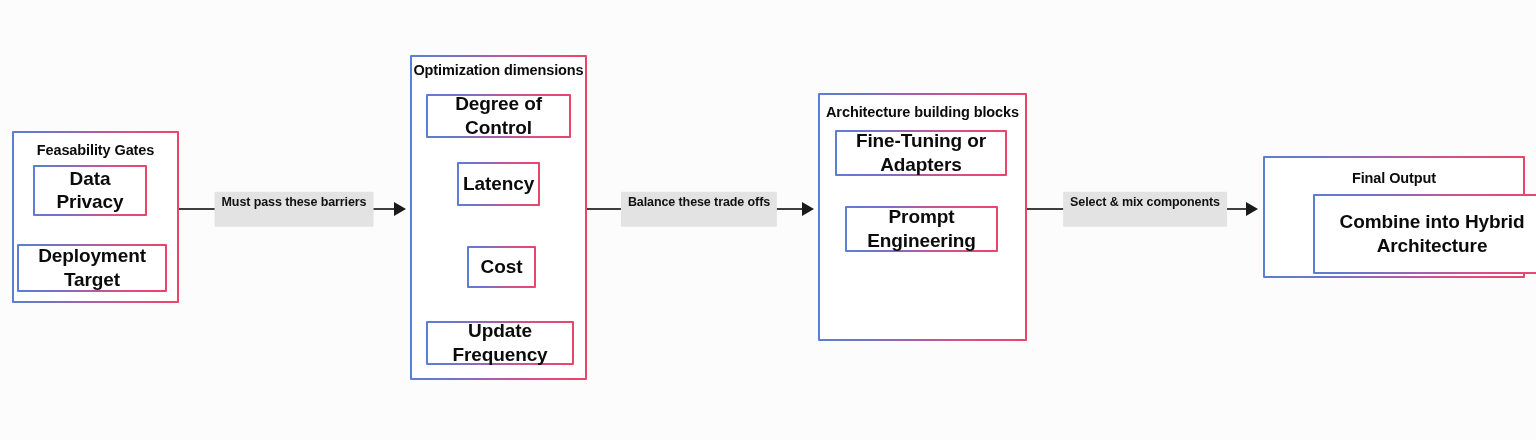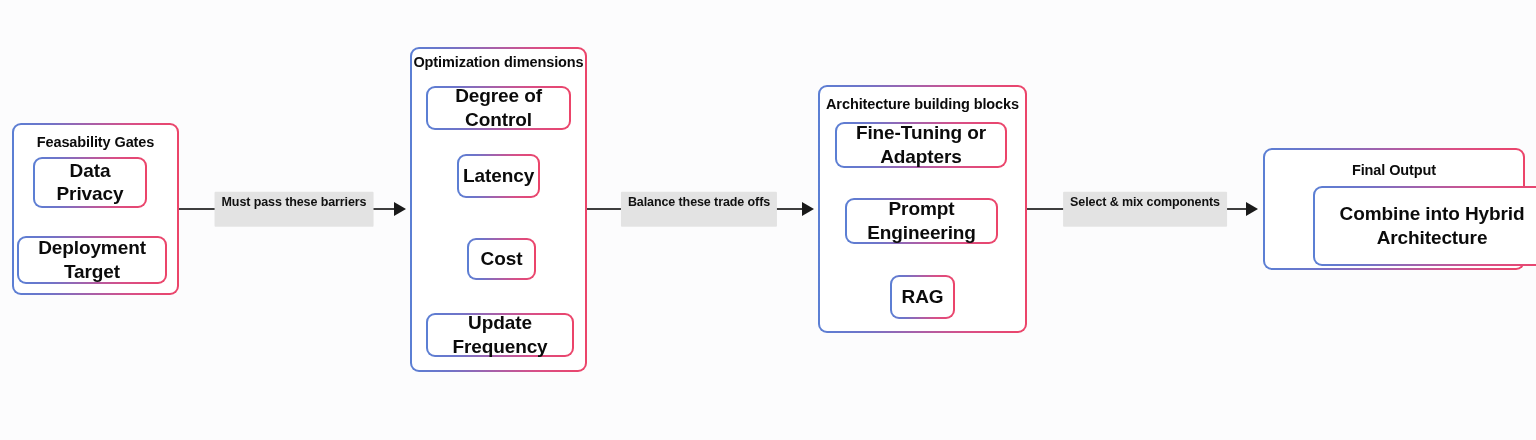--- a/index.html
+++ b/index.html
@@ -20,26 +20,27 @@
     width: 1536px;
     height: 440px;
   }
 
   
   .gbox {
     position: absolute;
     box-sizing: border-box;
     background: #ffffff;
     border: 2px solid transparent;
-    border-radius: 9px;
+    border-radius: 1px;
     background-image:
        linear-gradient(#ffffff, #ffffff),
        linear-gradient(90deg, #5b7fd4 0%, #6f74c9 22%, #a95fa8 48%, #d94f86 72%, #ec4469 100%);
     background-origin: border-box;
     background-clip: padding-box, border-box;
+    margin-top: 8px;
   }
 
   .group-title {
     position: absolute;
     left: 0;
     right: 0;
     text-align: center;
     font-size: 14.5px;
     font-weight: bold;
     color: #0b0b0b;
@@ -132,23 +133,20 @@
 
   <div class="gbox" style="left:818px; top:85px; width:209px; height:248px;">
     <div class="group-title" style="top:9px;">Architecture building blocks</div>
   </div>
   <div class="gbox" style="left:835px; top:122px; width:172px; height:46px;">
     <div class="node-label">Fine-Tuning or Adapters</div>
   </div>
   <div class="gbox" style="left:845px; top:198px; width:153px; height:46px;">
     <div class="node-label">Prompt Engineering</div>
   </div>
-  <div class="gbox" style="left:890px; top:275px; width:65px; height:44px;">
-    <div class="node-label">RAG</div>
-  </div>
 
   <div class="edge" style="left:1027px; top:208px; width:219px;"></div>
   <div class="arrowhead" style="left:1246px; top:202px;"></div>
   <div class="edge-label" style="left:1145px; top:209px;">Select &amp; mix components</div>
 
   <div class="gbox" style="left:1263px; top:148px; width:262px; height:122px;">
     <div class="group-title" style="top:12px;">Final Output</div>
   </div>
   <div class="gbox" style="left:1313px; top:186px; width:238px; height:80px;">
     <div class="node-label">Combine into Hybrid Architecture</div>

